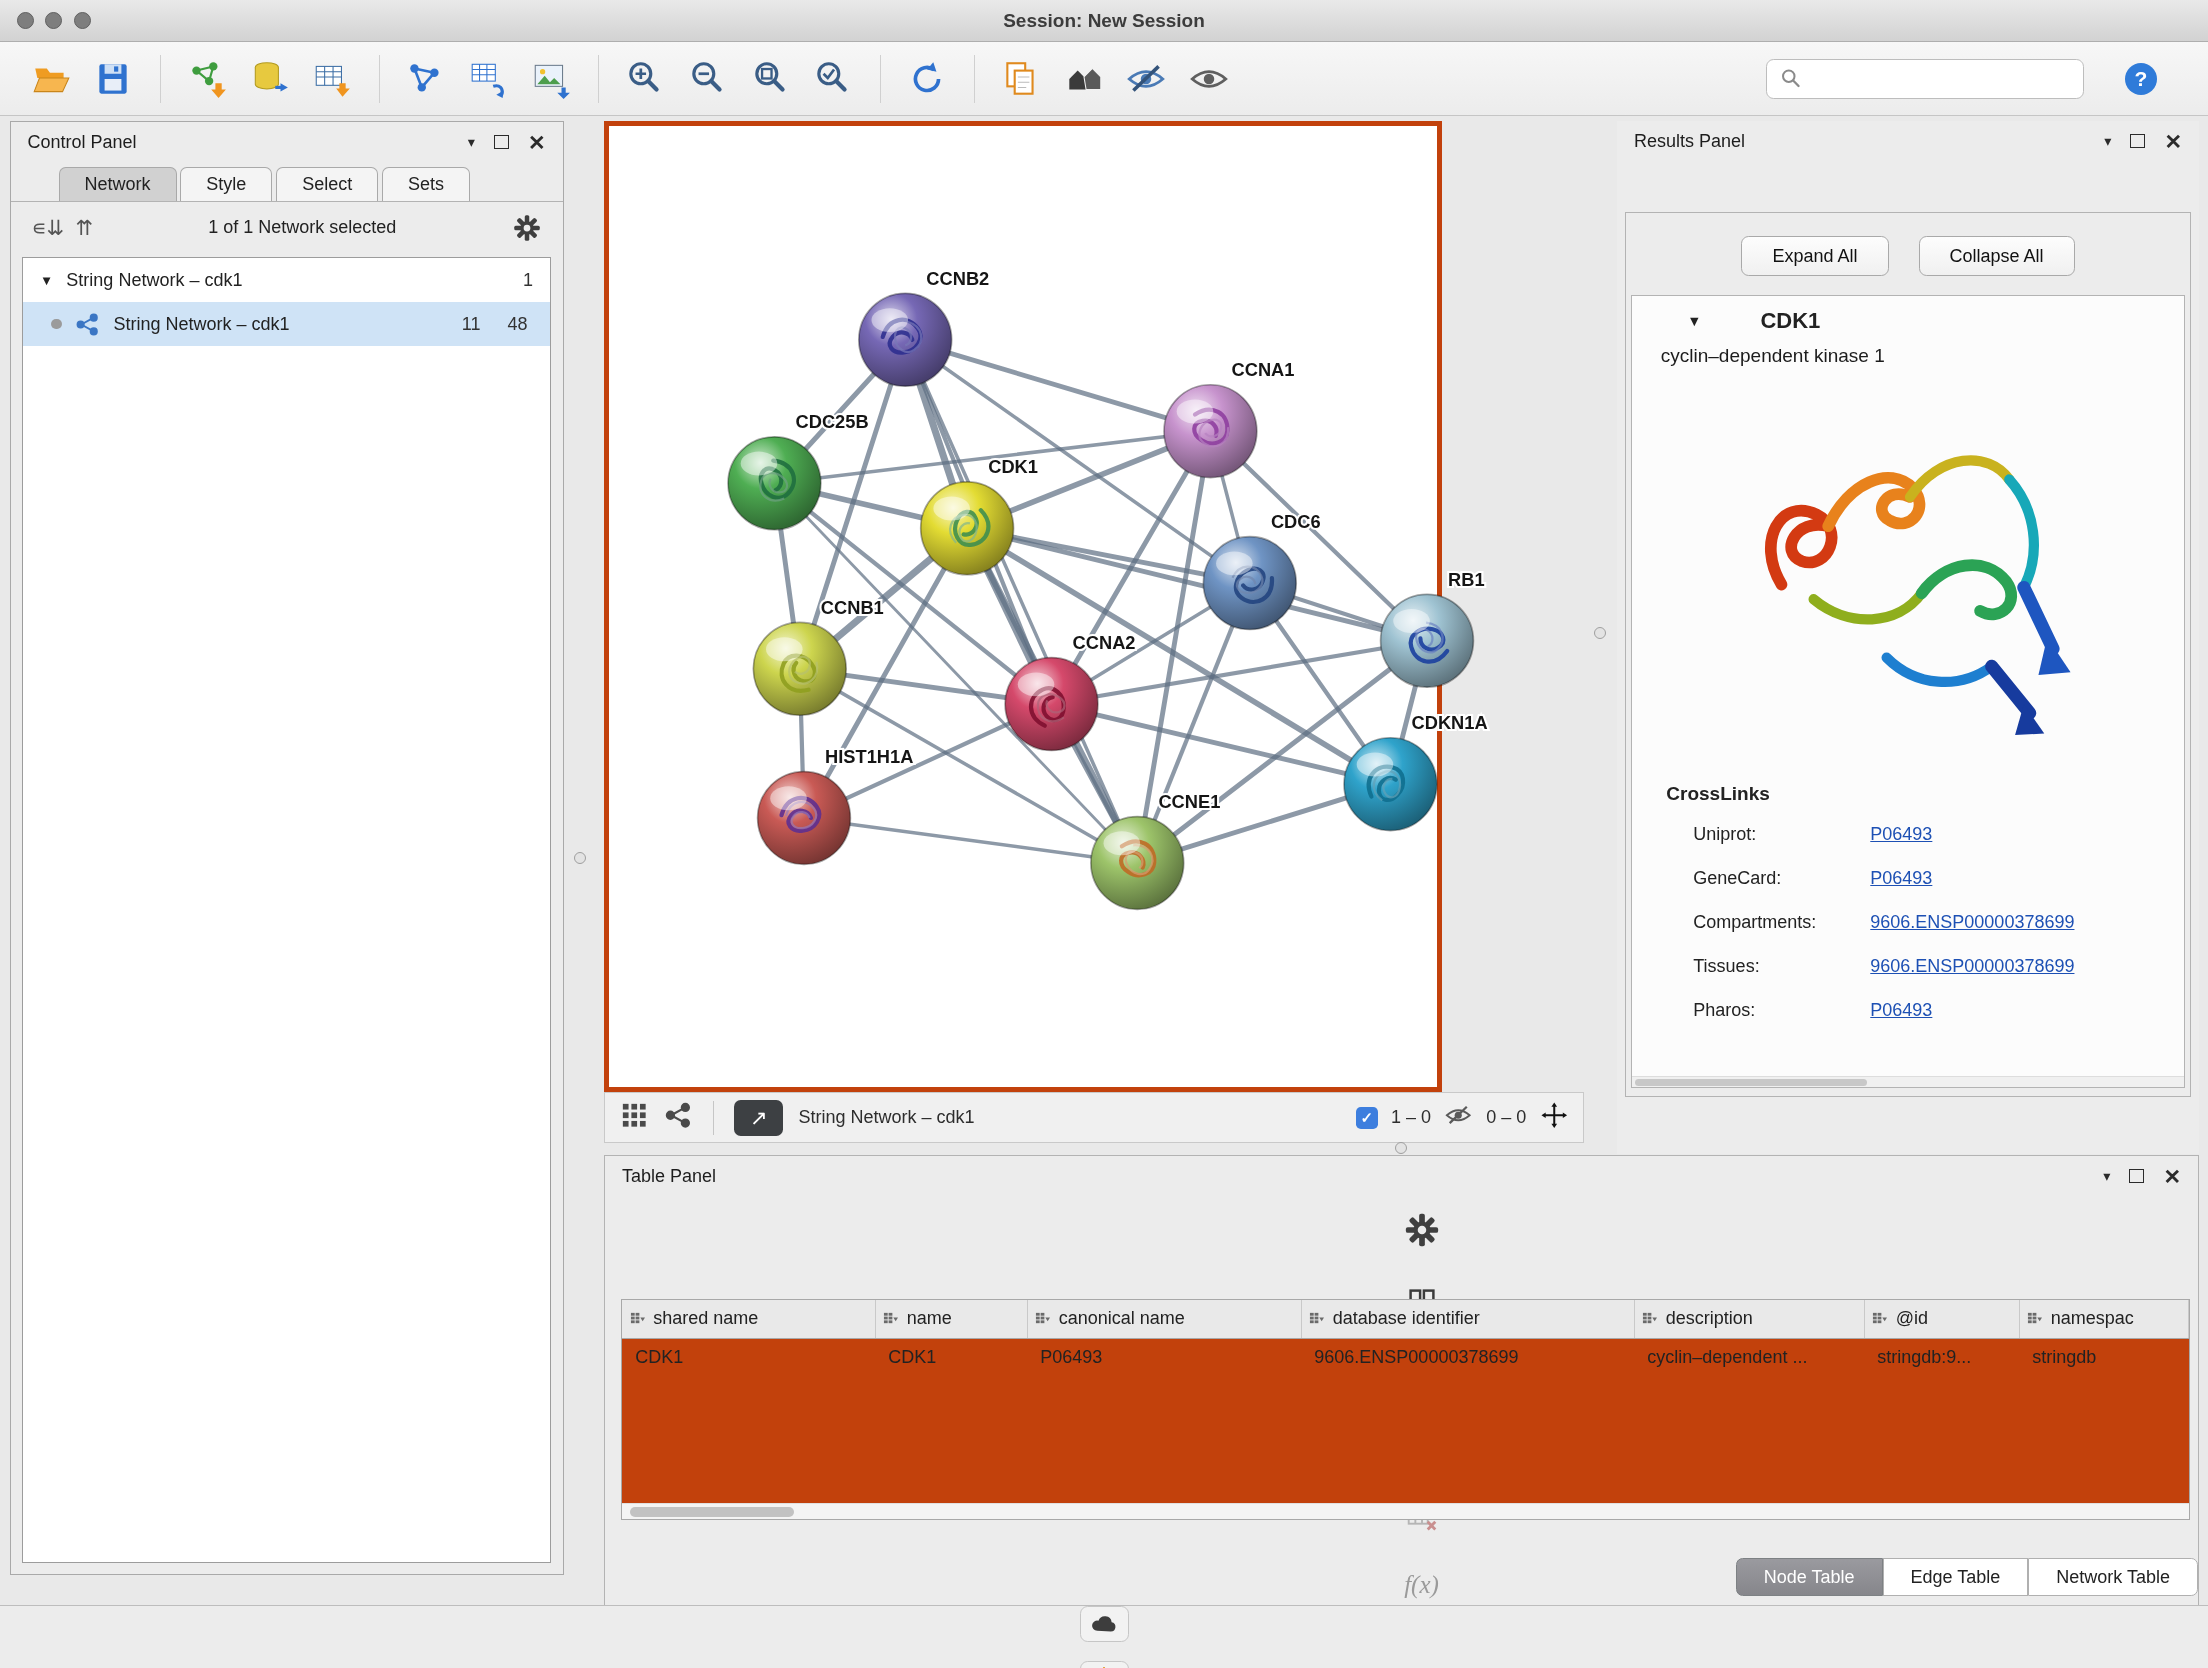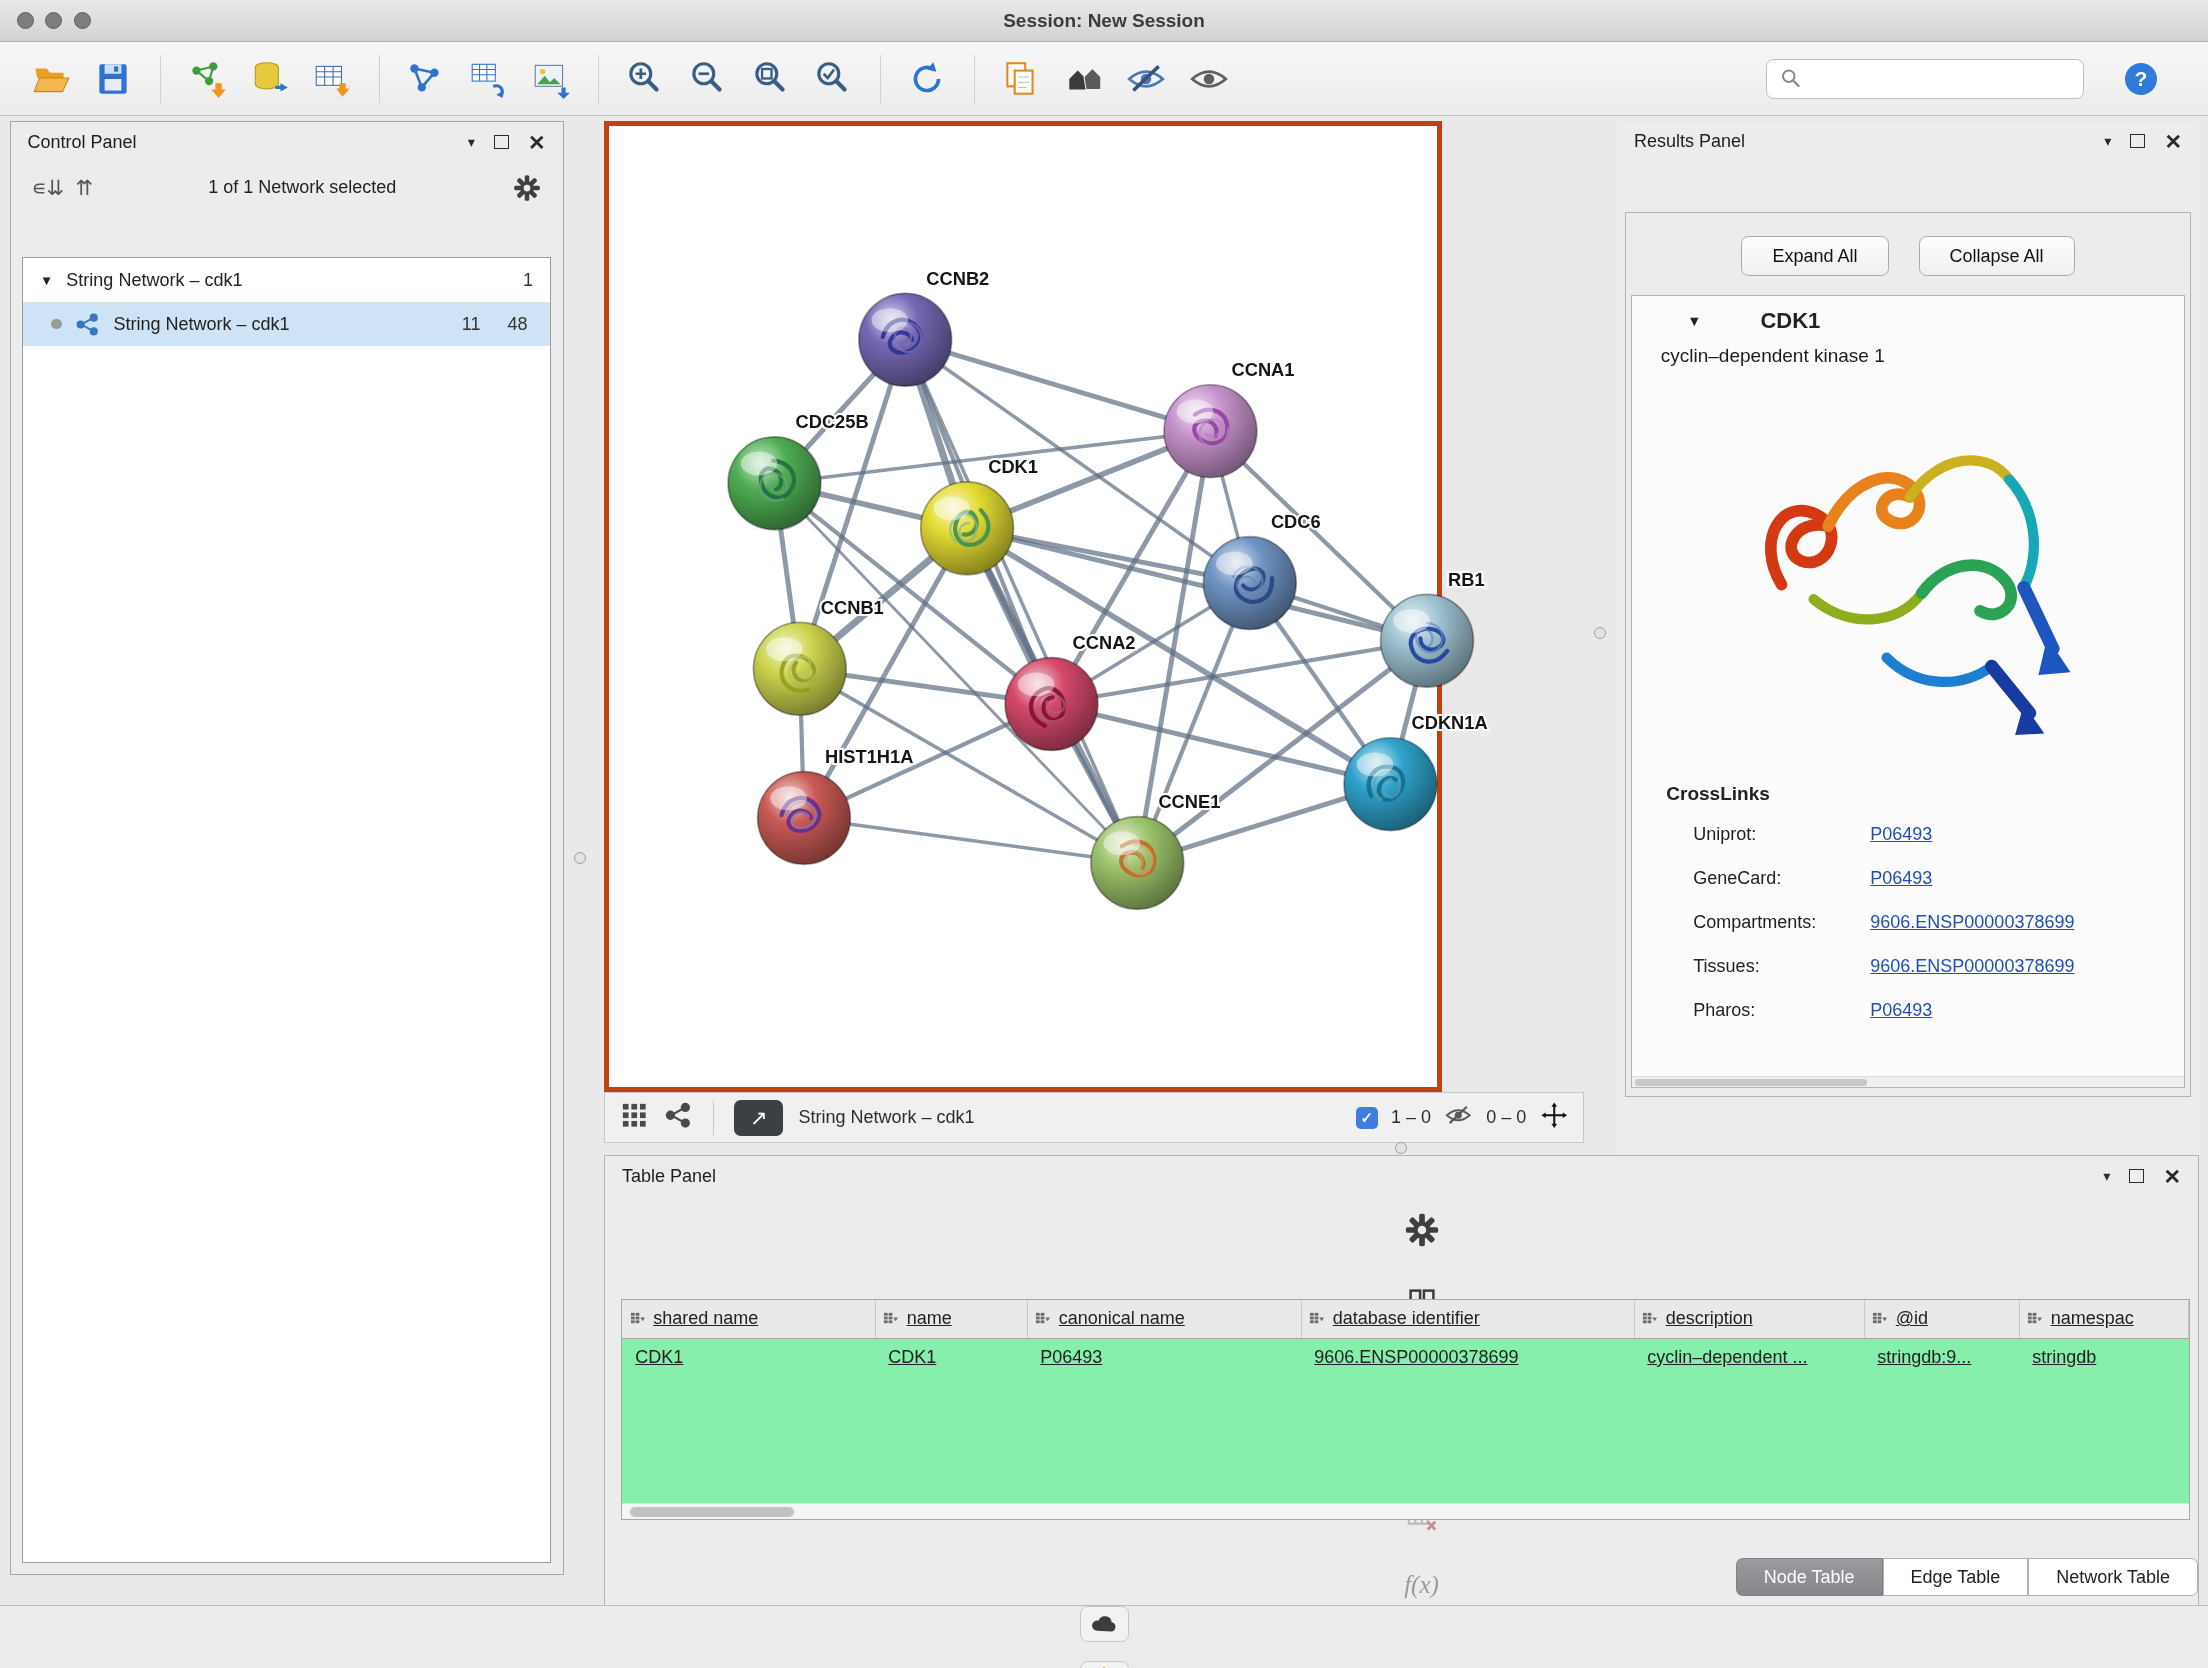--- a/index.html
+++ b/index.html
@@ -92,21 +92,21 @@
   .cl-value { color:#1d50b4; text-decoration:underline; }
   .res-hscroll { position:absolute; left:0; right:0; bottom:0; height:11.4px; background:#f0f0f0; border-top:1px solid #ddd; }
   .res-hthumb { position:absolute; left:2.9px; top:1.9px; width:42%; height:6.7px; background:#c8c8c8; border-radius:3.8px; }
   
   .table-panel { position:absolute; left:604px; top:1155px; width:1595px; height:451px;
     background:#ececec; border:1px solid #b3b3b3; }
   .tp-toolbar { display:flex; align-items:center; gap:34px; padding:15px 0 7.6px 40px;flex-direction:column; }
   .tp-toolbar svg { width:38px; height:38px; }
   .fx { font-family:"Liberation Serif", serif; font-style:italic; font-size:25px; color:#9a9a9a; }
   .tp-tablebox { position:absolute; left:16px; right:7.6px; top:143px; height:221px;
-    background:#86efac; border:1px solid #a8a8a8; overflow:hidden;text-decoration:underline; }
+    background:#c2410c; border:1px solid #a8a8a8; overflow:hidden; }
   table { width:100%; border-collapse:collapse; table-layout:fixed; font-size:18px; }
   th { height:38px; background:#e9e9e9; border-right:1px solid #c9c9c9; border-bottom:1px solid #a8a8a8;
     font-weight:normal; text-align:left; padding-left:7.6px; white-space:nowrap; overflow:hidden; }
   .th-inner { display:flex; align-items:center; gap:8.6px; }
   .th-inner svg { width:15px; height:15px; flex:none; }
   td { height:38px; padding-left:13.3px; white-space:nowrap; overflow:hidden; }
   .hscroll { position:absolute; left:0; right:0; bottom:0; height:16px; background:#f4f4f4; border-top:1px solid #e0e0e0; }
   .hthumb { position:absolute; left:7.6px; top:2.9px; width:164px; height:10.5px; border-radius:5.7px; background:#c2c2c2; }
   .tp-tabs { position:absolute; left:0; right:0; bottom:9px; display:flex; justify-content:flex-end; }
   .tp-tab { height:38px; padding:0 27px; display:flex; align-items:center; font-size:18px;
@@ -284,20 +284,26 @@
 </div>
 
 <div class="control-panel">
   <div class="panel-header">
     <span>Control Panel</span>
     <span class="ph-icons">
       <span class="ph-chevron">▾</span>
       <span class="ph-max"></span>
       <span class="ph-close">✕</span>
     </span>
+  </div>
+  <div class="cp-tabs">
+    <span class="cp-tab active">Network</span>
+    <span class="cp-tab">Style</span>
+    <span class="cp-tab">Select</span>
+    <span class="cp-tab">Sets</span>
   </div>
   <div class="cp-selrow">
     <span class="cp-chevs">
       <span>∊︎⇊</span>
       <span>⇈</span>
     </span>
     <span class="sel-text">1 of 1 Network selected</span>
     <svg class="gear-svg" viewBox="0 0 40 40">
         <g fill="#3f3f3f">
           <rect x="17" y="3" width="6" height="34" rx="2"></rect>

